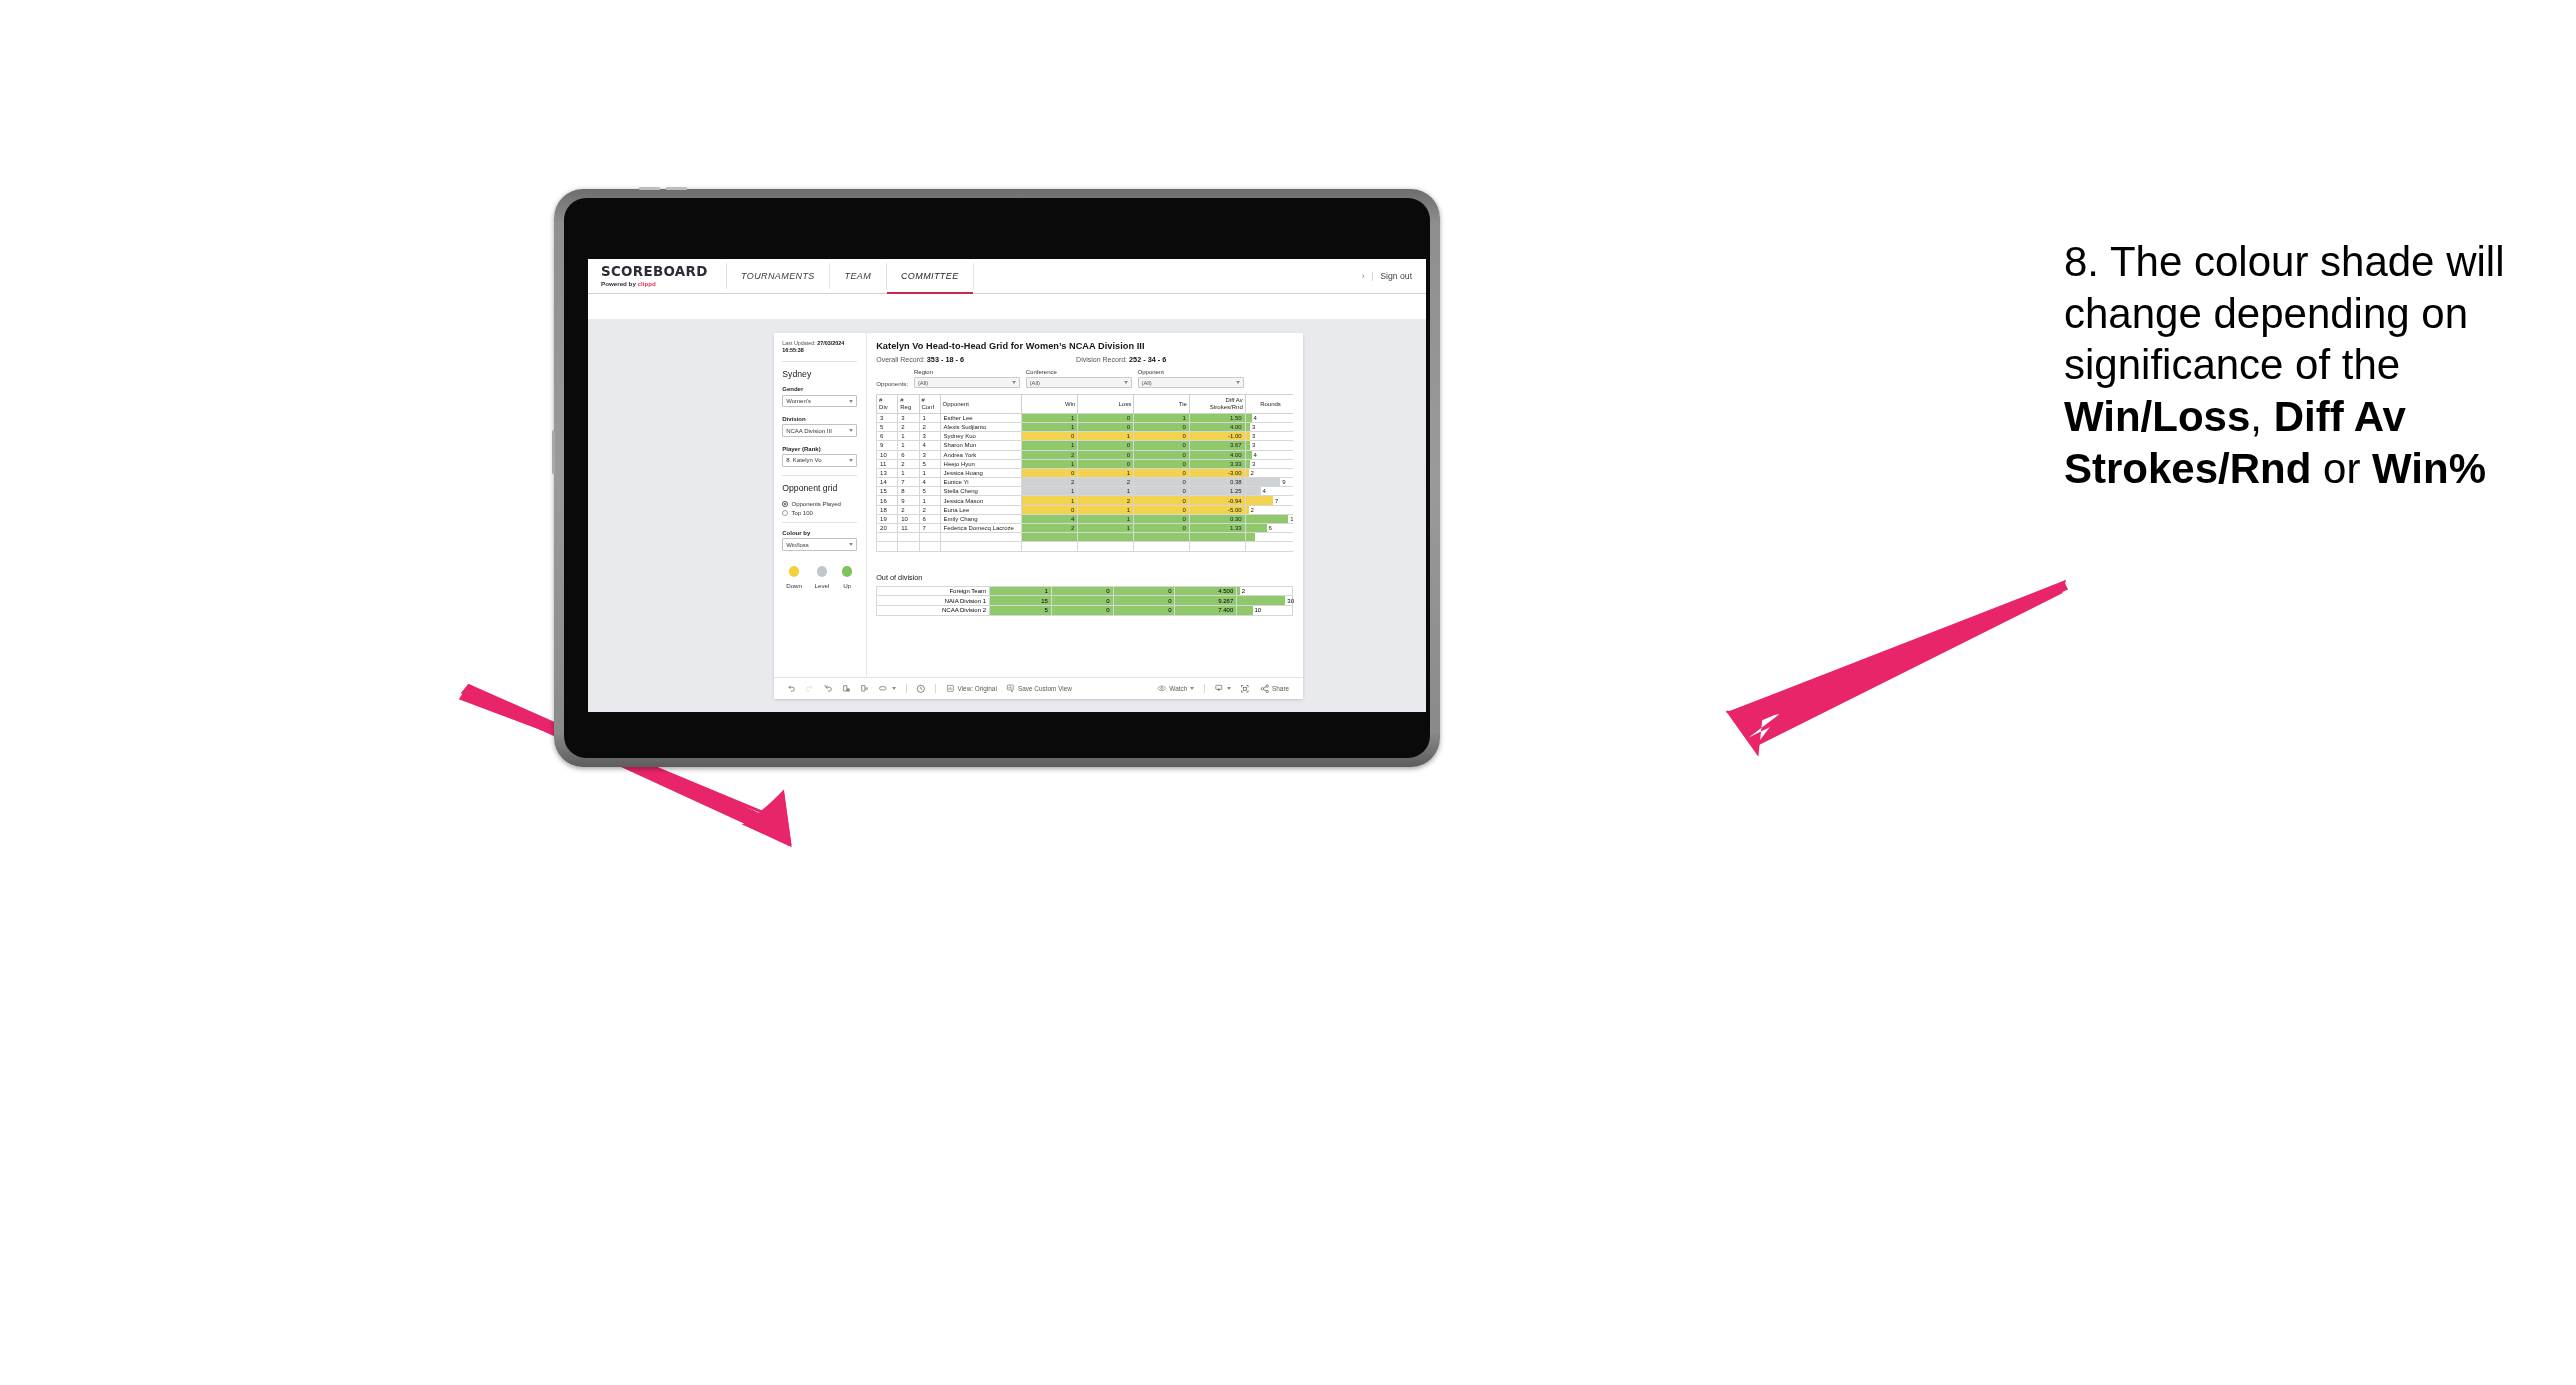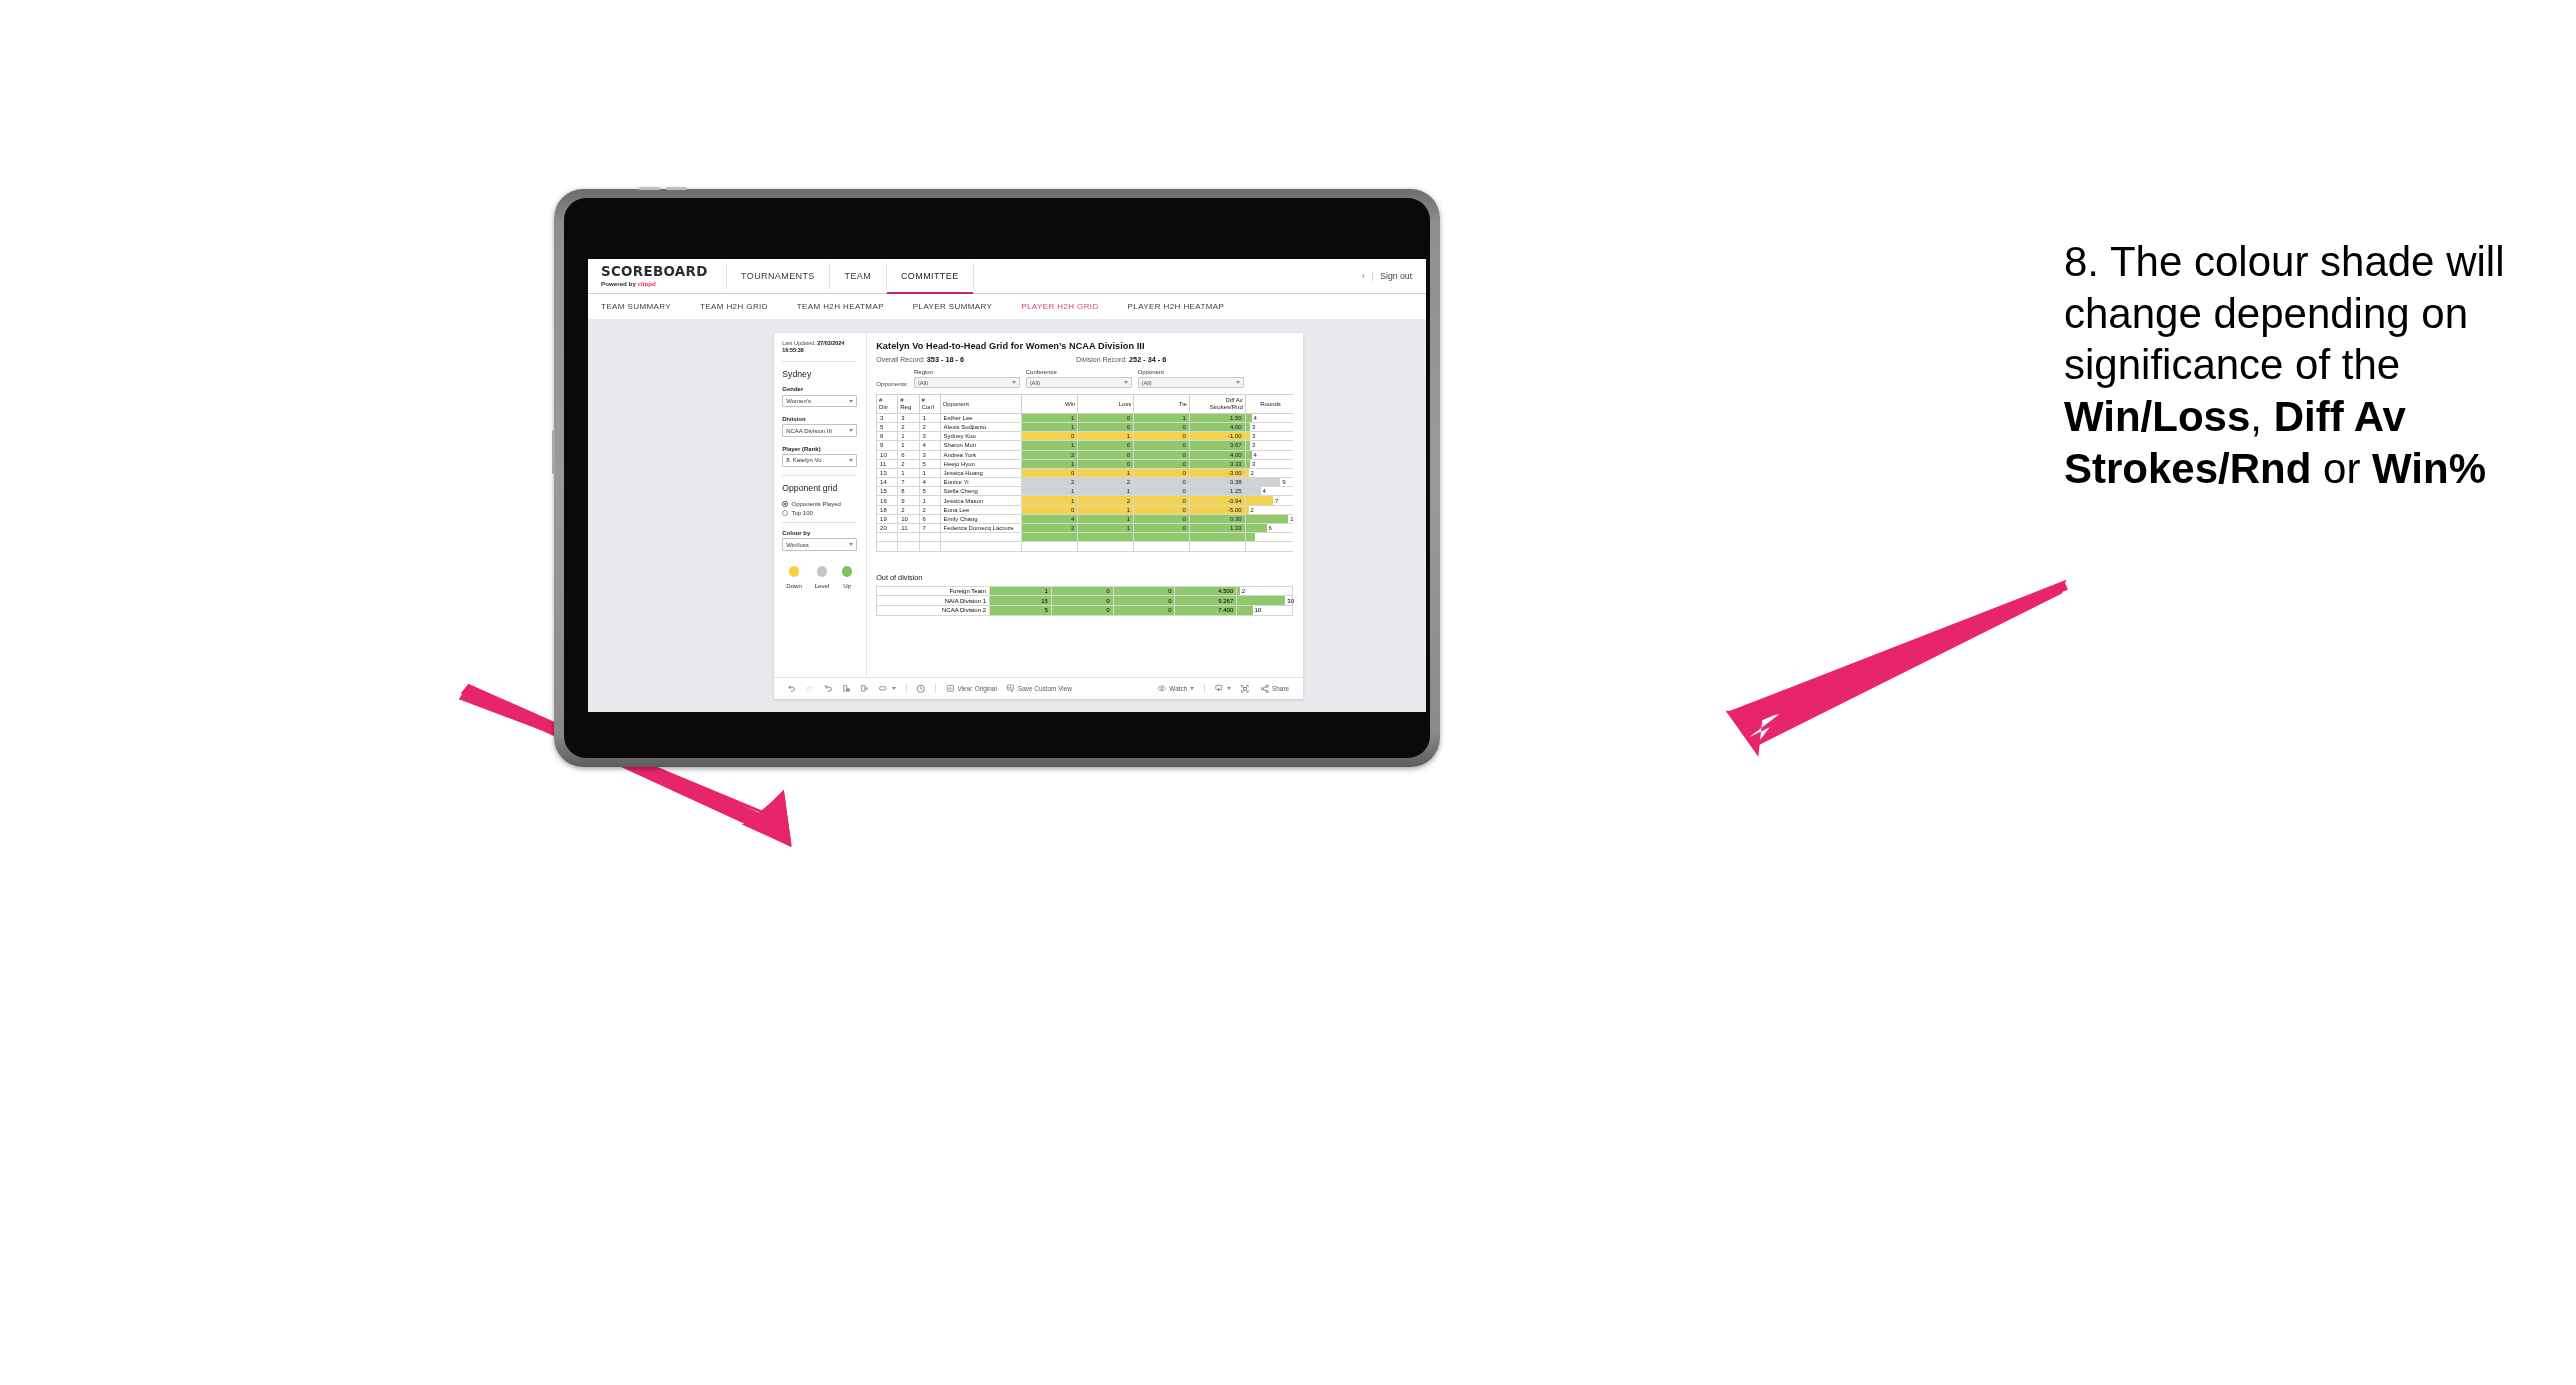--- a/index.html
+++ b/index.html
@@ -46,21 +46,21 @@
     display:flex;align-items:stretch;
   }
   .brand{display:flex;flex-direction:column;justify-content:center;padding:0 13.5px 0 13.5px;min-width:102px;}
   .brand-title{
     font-family:"DejaVu Sans",sans-serif;font-weight:700;font-size:14px;letter-spacing:0.3px;
     color:#2b2d36;line-height:1;transform:scaleX(.96);transform-origin:left center;
   }
   .brand-sub{font-size:6.2px;color:#2b2d36;margin-top:2.4px;font-weight:600;}
   .brand-sub i{font-style:normal;color:#e8335a;font-weight:700;}
   .nav-sep{width:1px;background:#e3e3e3;margin:3.9px 0;}
-  .nav-items{display:flex;align-items:stretch;}
+  .nav-items{display:flex;align-items:stretch;font-style:italic;}
   .nav-item{
     display:flex;align-items:center;padding:0 14.4px;font-size:9px;letter-spacing:0.4px;
     color:#3a3a3a;position:relative;cursor:pointer;
   }
   .nav-item.active{color:#232323;}
   .nav-item.active:after{
     content:"";position:absolute;left:0;right:0;bottom:-1px;height:2.1px;background:#c6294a;
   }
   .nav-right{margin-left:auto;display:flex;align-items:center;gap:6.7px;padding-right:13.5px;font-size:8.7px;color:#444;}
   .nav-right .chev{color:#777;font-size:8.7px;}
@@ -207,28 +207,20 @@
             <div class="nav-item active">COMMITTEE</div>
             <div class="nav-sep"></div>
           </div>
           <div class="nav-right">
             <span class="chev">›</span>
             <span class="bar">|</span>
             <span>Sign out</span>
           </div>
         </div>
 
-        <div class="subnav">
-          <div class="subnav-item">TEAM SUMMARY</div>
-          <div class="subnav-item">TEAM H2H GRID</div>
-          <div class="subnav-item">TEAM H2H HEATMAP</div>
-          <div class="subnav-item">PLAYER SUMMARY</div>
-          <div class="subnav-item active">PLAYER H2H GRID</div>
-          <div class="subnav-item">PLAYER H2H HEATMAP</div>
-        </div>
 
         <div class="canvas">
           <div class="sheet">
             <div class="sheet-body">
 
               <div class="side">
                 <div class="lastupd"><span>Last Updated: </span><b>27/03/2024 16:55:38</b></div>
                 <div class="hr"></div>
                 <div class="sec-title">Sydney</div>
 

